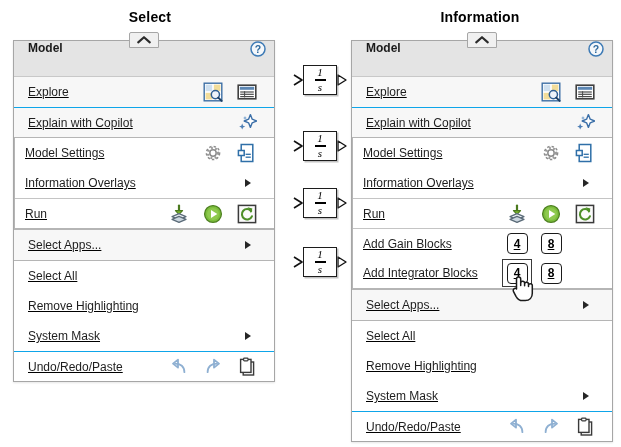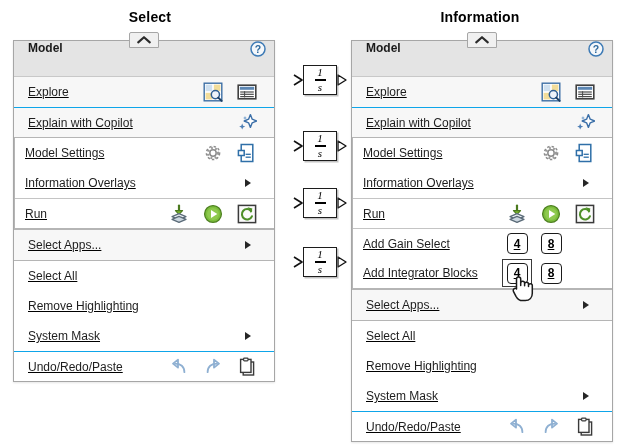--- a/index.html
+++ b/index.html
@@ -553,21 +553,21 @@
               <span style="display: flex; align-items: center; justify-content: center;">
                 <svg width="20" height="20" viewBox="0 0 20 20" aria-hidden="true">
                   <rect x="1.4" y="1.4" width="17.2" height="17.2" fill="#fbfbfb" stroke="#3b3b3b" stroke-width="1.5"></rect>
                   <path d="M14.2 7.0 A5.2 5.2 0 1 0 14.9 12.3" fill="none" stroke="#4e8f28" stroke-width="2.1" stroke-linecap="round"></path>
                   <path d="M10.6 3.3 L15.4 4.5 L14.0 9.2 Z" fill="#4e8f28"></path>
                 </svg>
               </span>
             </span>
           </div>
           <div class="menu-row" style="border-top: 1px solid rgb(196, 196, 196);">
-            <span class="label">Add Gain Select</span>
+            <span class="label">Add Gain Blocks</span>
             <span class="spacer"></span>
             <span class="icon-slot">
               <span class="num-btn">4</span>
             </span>
             <span class="icon-slot">
               <span class="num-btn">8</span>
             </span>
             <span class="icon-slot"></span>
           </div>
           <div class="menu-row">

